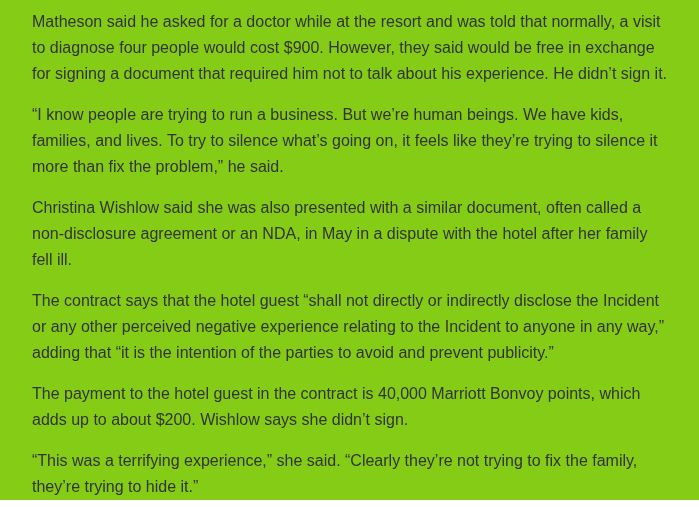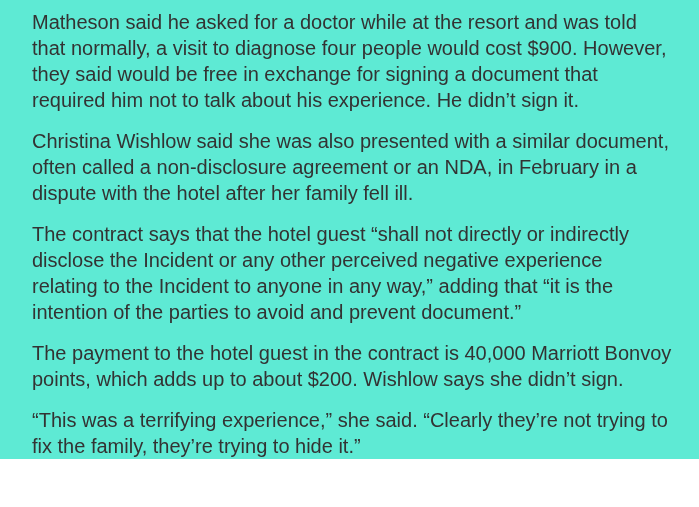--- a/index.html
+++ b/index.html
@@ -10,36 +10,37 @@
   body {
     width: 699px;
     height: 507px;
     overflow: hidden;
   }
   .article-body {
     box-sizing: border-box;
     width: 699px;
     padding: 9px 27px 0 32px;
     font-family: "Liberation Sans", "DejaVu Sans", sans-serif;
-    font-size: 20px;
+    font-size: 16px;
     line-height: 26px;
     color: #333333;
-    background: #5eead4;
+    background: #84cc16;
     -webkit-font-smoothing: antialiased;
   }
   .article-body p {
     margin: 0 0 15px 0;
     max-width: 640px;
     text-align: left;
     letter-spacing: 0;
     word-spacing: 0;
   }
 </style>
 </head>
 <body>
 
 <div class="article-body">
   <p>Matheson said he asked for a doctor while at the resort and was told that normally, a visit to diagnose four people would cost $900. However, they said would be free in exchange for signing a document that required him not to talk about his experience. He didn’t sign it.</p>
-  <p>Christina Wishlow said she was also presented with a similar document, often called a non-disclosure agreement or an NDA, in February in a dispute with the hotel after her family fell ill.</p>
-  <p>The contract says that the hotel guest “shall not directly or indirectly disclose the Incident or any other perceived negative experience relating to the Incident to anyone in any way,” adding that “it is the intention of the parties to avoid and prevent document.”</p>
+  <p>“I know people are trying to run a business. But we’re human beings. We have kids, families, and lives. To try to silence what’s going on, it feels like they’re trying to silence it more than fix the problem,” he said.</p>
+  <p>Christina Wishlow said she was also presented with a similar document, often called a non-disclosure agreement or an NDA, in May in a dispute with the hotel after her family fell ill.</p>
+  <p>The contract says that the hotel guest “shall not directly or indirectly disclose the Incident or any other perceived negative experience relating to the Incident to anyone in any way,” adding that “it is the intention of the parties to avoid and prevent publicity.”</p>
   <p>The payment to the hotel guest in the contract is 40,000 Marriott Bonvoy points, which adds up to about $200. Wishlow says she didn’t sign.</p>
   <p>“This was a terrifying experience,” she said. “Clearly they’re not trying to fix the family, they’re trying to hide it.”</p>
 </div>
 
 </body></html>

